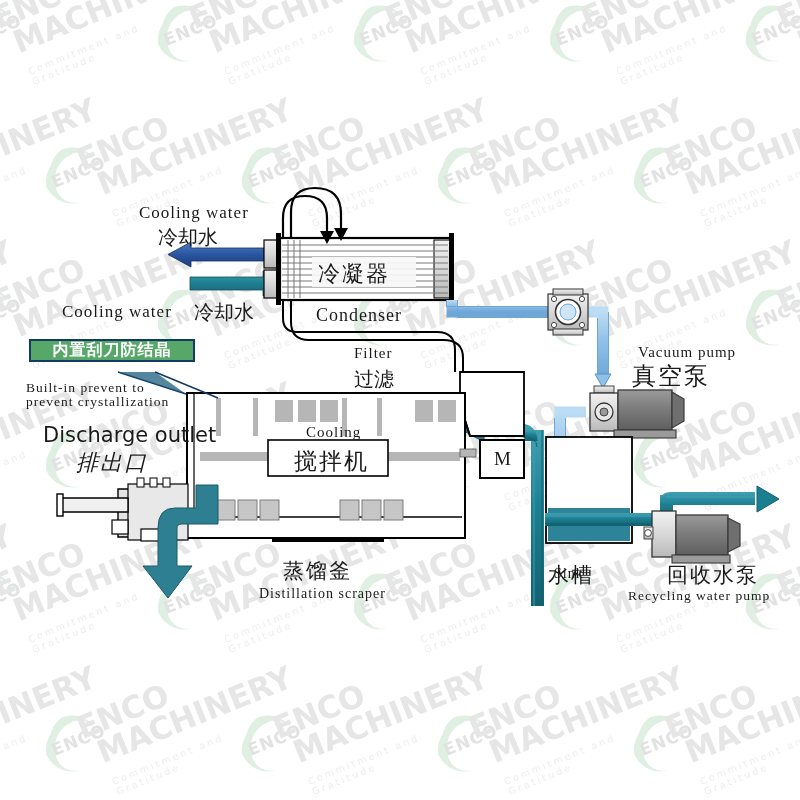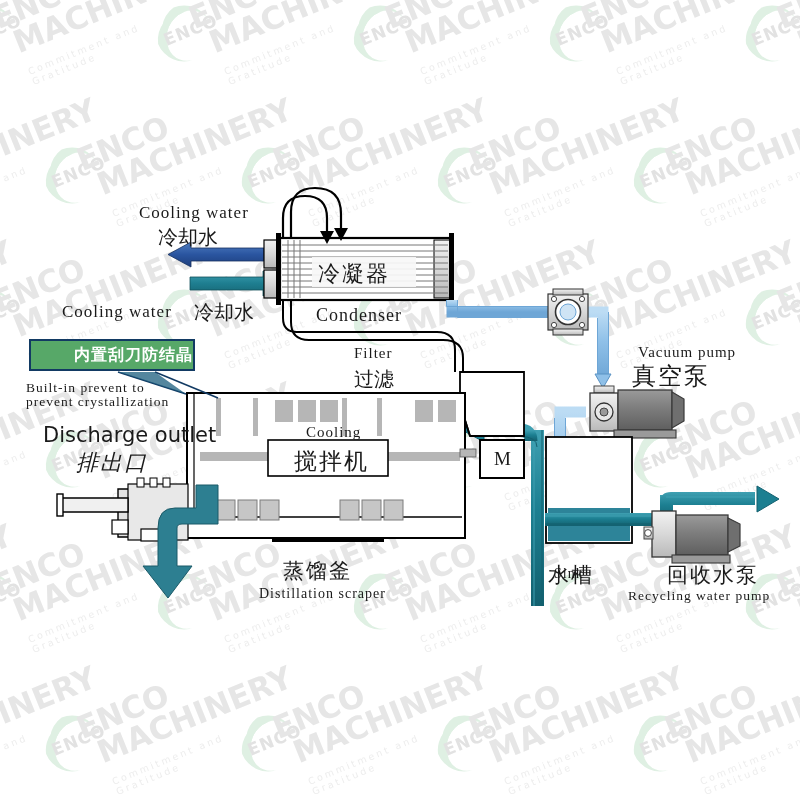--- a/index.html
+++ b/index.html
@@ -43,23 +43,23 @@
     font-size:9.5px;letter-spacing:2.6px;color:#ededed;
   }
 
   
   .lbl{position:absolute;white-space:nowrap;color:#1a1a1a;}
   .en{font-family:"Liberation Serif","DejaVu Serif",serif;letter-spacing:1px;}
   .cn{font-family:"DejaVu Sans",sans-serif;}
 
   
   #badge{
-    position:absolute;left:29px;top:339px;width:166px;height:32px;
+    position:absolute;left:29px;top:339px;width:166px;height:23px;
     background:#57a868;border:2px solid #123a63;box-sizing:border-box;
-    display:flex;align-items:center;justify-content:flex-end;
+    display:flex;align-items:center;justify-content:center;
   }
   #badge span{
     font-family:"DejaVu Sans",sans-serif;font-weight:bold;
     font-size:16px;color:#ffffff;letter-spacing:1px;
   }
 
   svg{position:absolute;left:0;top:0;}
 </style>
 </head>
 <body>

